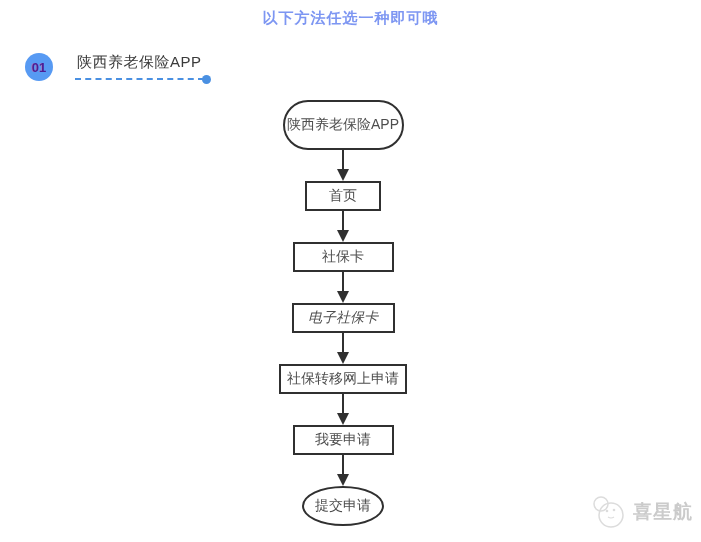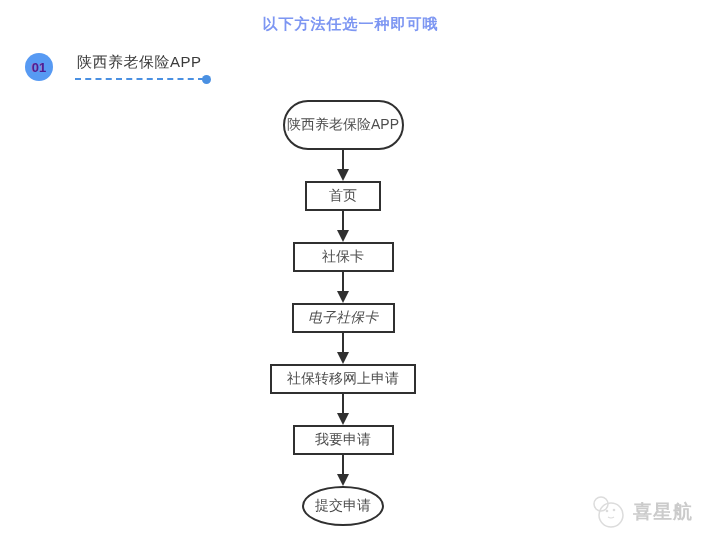--- a/index.html
+++ b/index.html
@@ -7,21 +7,21 @@
   body {
     position: relative;
     background: #ffffff;
     font-family: "Liberation Sans", sans-serif;
     overflow: hidden;
   }
 
   
   .page-title {
     position: absolute;
-    top: 15px;
+    top: 9px;
     left: 0;
     width: 100%;
     text-align: center;
     font-size: 15px;
     font-weight: 700;
     color: #7d96f2;
     letter-spacing: 1px;
   }
 
   
@@ -85,21 +85,21 @@
     align-items: center;
     justify-content: center;
     white-space: nowrap;
     text-align: center;
   }
   
   .flow > .flow-node:nth-child(1)  { width: 121px; height: 50px; border-radius: 26px; }
   .flow > .flow-node:nth-child(3)  { width: 76px; }
   .flow > .flow-node:nth-child(5)  { width: 101px; }
   .flow > .flow-node:nth-child(7)  { width: 103px; font-style: italic; }
-  .flow > .flow-node:nth-child(9)  { width: 146px; }
+  .flow > .flow-node:nth-child(9)  { width: 128px; }
   .flow > .flow-node:nth-child(11) { width: 101px; }
   .flow > .flow-node:nth-child(13) { width: 82px; height: 40px; border-radius: 50%; }
 
   .flow-arrow {
     height: 31px;
     width: 12px;
     display: flex;
     flex-direction: column;
     align-items: center;
   }

